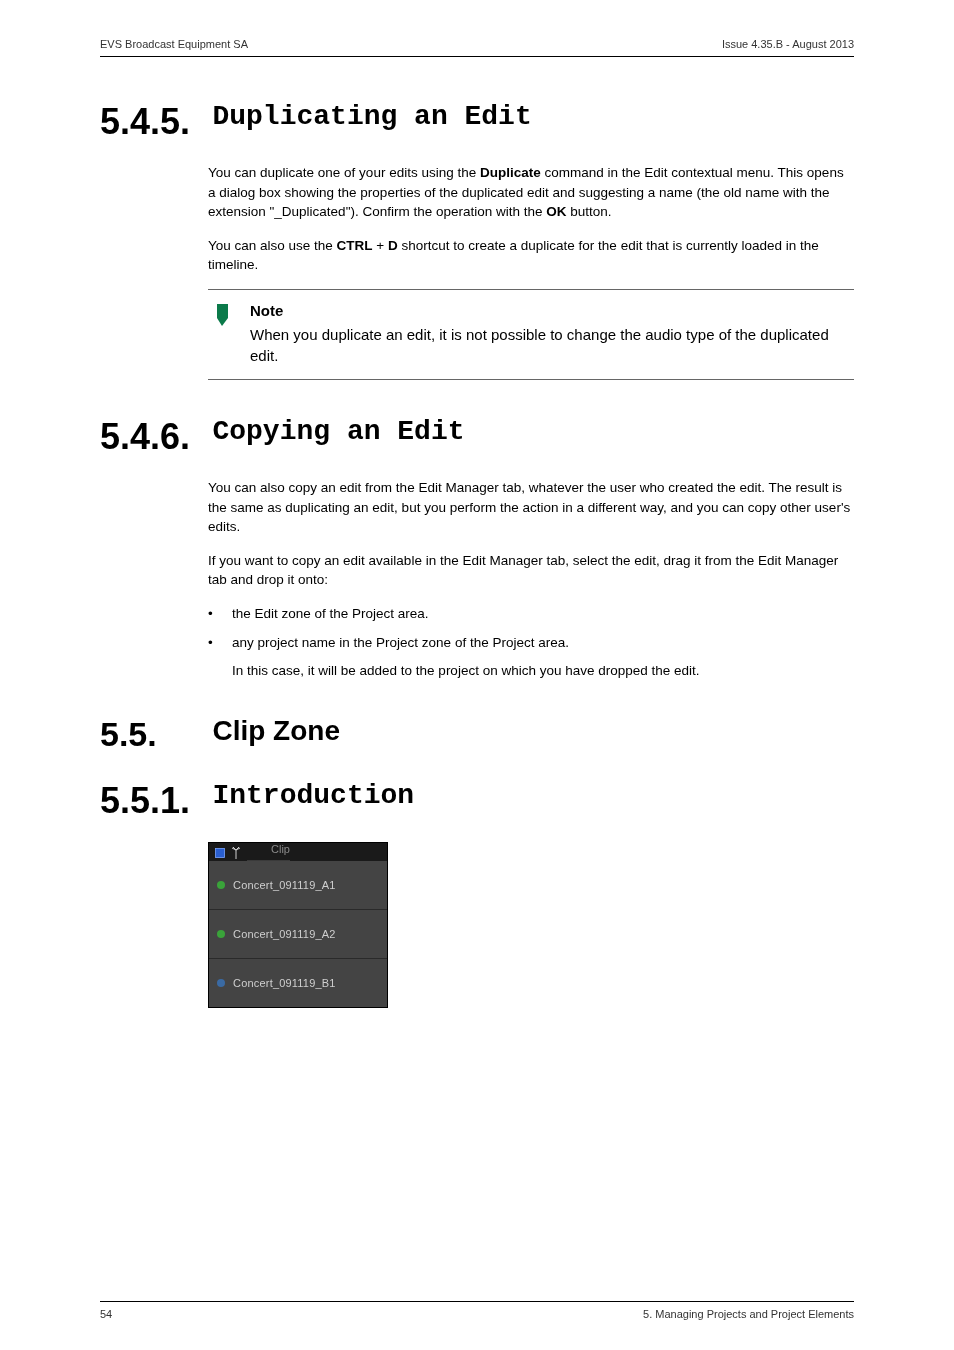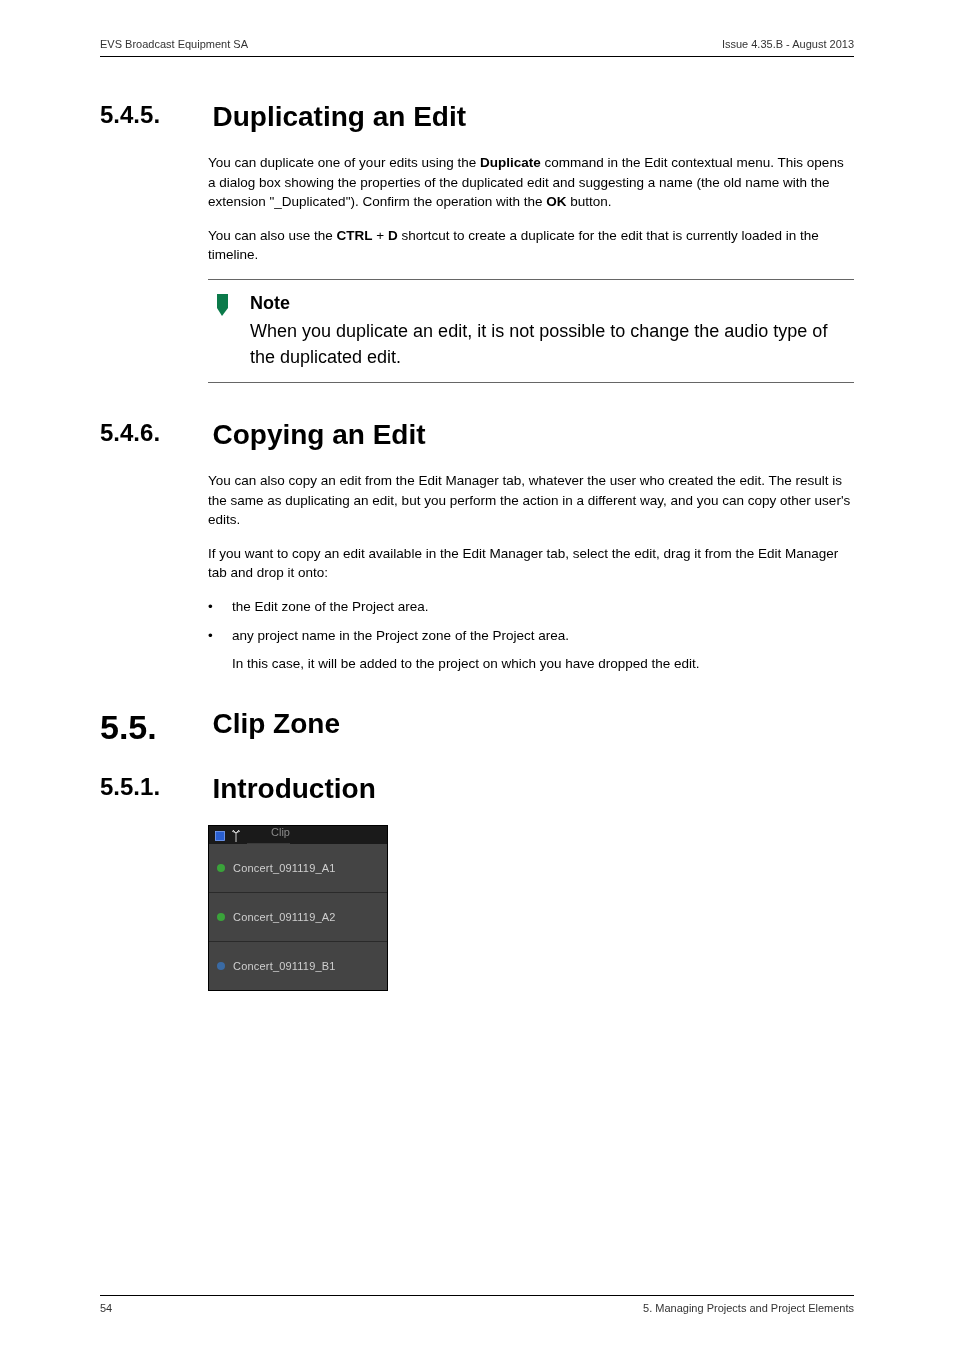--- a/index.html
+++ b/index.html
@@ -1,50 +1,50 @@
 <!DOCTYPE html>
 <html><head>
 <meta charset="utf-8">
 <style>
   * { box-sizing: border-box; margin: 0; padding: 0; }
   html, body { width: 954px; background: #fff; font-family: Arial, Helvetica, sans-serif; color: #000; }
   .page { width: 954px; min-height: 1350px; padding: 38px 100px 30px 100px; position: relative; }
   .header-row { display: flex; justify-content: space-between; font-size: 11px; color: #333; padding-bottom: 6px; text-align: right; }
   .header-rule { border: none; border-top: 1px solid #000; margin-bottom: 44px; }
-  .section-num { font-size: 24px; font-weight: bold; display: inline-block; width: 108px; vertical-align: top; }
-  .section-title { font-size: 28px; font-weight: bold; display: inline-block; }
+  .section-num { font-size: 36px; font-weight: bold; display: inline-block; width: 108px; vertical-align: top; }
+  .section-title { font-size: 28px; font-weight: bold; display: inline-block; font-family: Liberation Mono, monospace; }
   .h2-row { margin-bottom: 20px; }
   .body-block { margin-left: 108px; }
   .para { font-size: 13.5px; line-height: 1.45; margin-bottom: 14px; }
   .bold { font-weight: bold; }
   .note-box { border-top: 1px solid #666; border-bottom: 1px solid #666; padding: 10px 6px 12px 6px; margin: 10px 0 30px 0; display: flex; gap: 18px; }
   .note-marker { width: 18px; flex-shrink: 0; padding-top: 2px; }
   .note-marker svg { width: 18px; height: 26px; }
-  .note-content { flex: 1; font-size: 18px; line-height: 1.45; }
+  .note-content { flex: 1; font-size: 15px; line-height: 1.45; }
   .note-content .note-hd { font-weight: bold; display: block; margin-bottom: 2px; }
   ul.bullets { list-style: none; margin: 0 0 10px 0; padding: 0; }
   ul.bullets > li { font-size: 13.5px; line-height: 1.45; margin-bottom: 10px; }
   ul.bullets > li .bul-row { display: flex; }
   ul.bullets > li .bul-mark { width: 24px; flex-shrink: 0; }
   ul.bullets > li .bul-txt { flex: 1; }
   ul.bullets li .sub { margin-left: 24px; margin-top: 8px; font-size: 13.5px; }
   .h1-row { margin: 34px 0 26px 0; }
   .h1-num { font-size: 34px; font-weight: bold; display: inline-block; width: 108px; vertical-align: top; }
   .h1-title { font-size: 28px; font-weight: bold; display: inline-block; }
   .screenshot { width: 180px; border: 1px solid #000; background: #000; margin-top: 4px; }
   .sc-head { background: #1a1a1a; display: flex; flex-direction: row; }
   .sc-icons { display: flex; gap: 6px; padding: 4px 6px 2px 6px; align-items: center; }
   .sq-icon { width: 10px; height: 10px; }
   .ant-icon { width: 10px; height: 12px; }
   .sc-clip-lbl { color: #8a8a8a; font-size: 11px; padding: 0 0 5px 24px; border-bottom: 1px solid #3a3a3a; }
   .sc-body { background: #444; }
   .sc-item { display: flex; align-items: center; gap: 8px; padding: 18px 8px; border-bottom: 1px solid #2a2a2a; color: #cfcfcf; font-size: 11px; letter-spacing: 0.2px; }
   .sc-item:last-child { border-bottom: none; }
   .dot { width: 8px; height: 8px; border-radius: 50%; flex-shrink: 0; }
-  .footer { position: absolute; bottom: 36px; left: 100px; right: 100px; text-align: center; }
+  .footer { position: absolute; bottom: 30px; left: 100px; right: 100px; text-align: center; }
   .footer-rule { border: none; border-top: 1px solid #000; margin-bottom: 6px; }
   .footer-row { display: flex; justify-content: space-between; font-size: 11px; color: #333; }
   .sp-top { margin-top: 36px; }
 </style>
 </head>
 <body>
 
 <div class="page">
 
   <div class="header-row">

